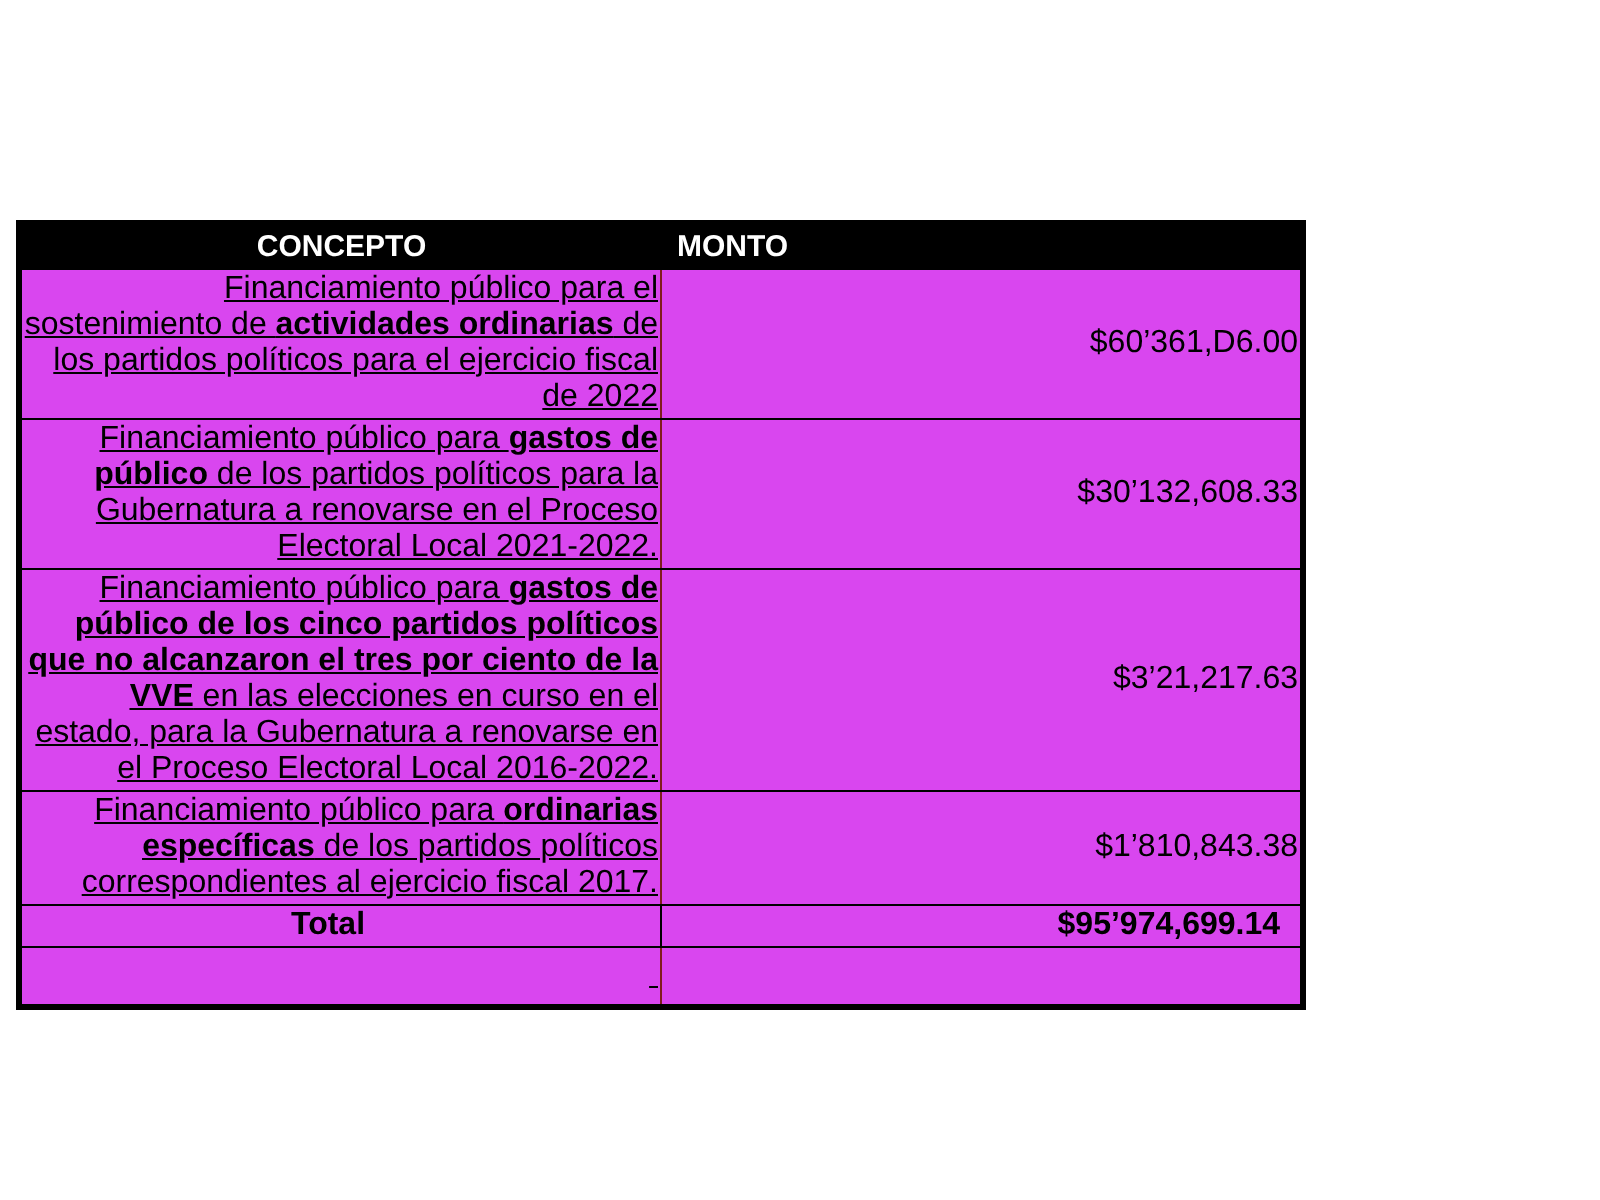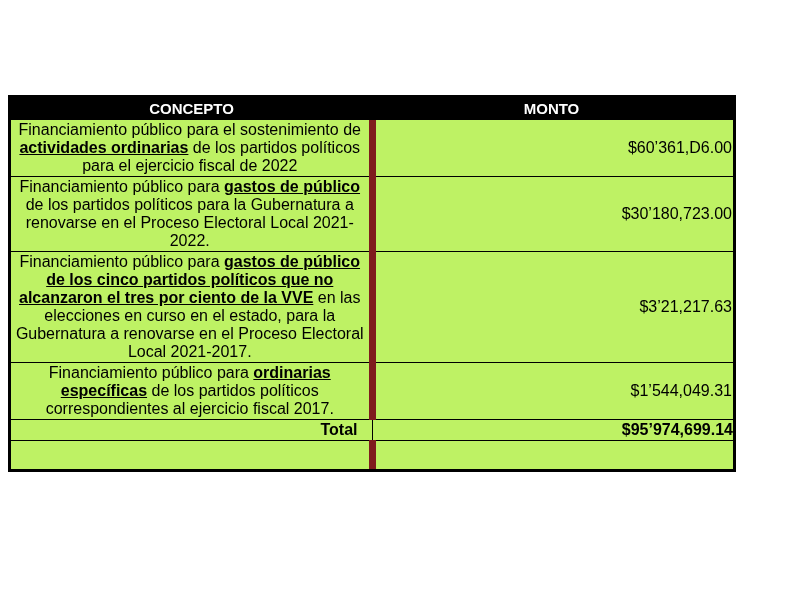--- a/index.html
+++ b/index.html
@@ -14,72 +14,73 @@
     position: relative;
     width: 800px;
     height: 600px;
     background: #ffffff;
     overflow: hidden;
   }
   
   .table-wrap {
     position: absolute;
     left: 8px;
-    top: 95px;
-    width: 728px;
+    top: 110px;
+    width: 645px;
     border: 3px solid #000000;
     box-sizing: border-box;
-    background: #bef264;
+    background: #d946ef;
   }
   .table-wrap table {
     width: 100%;
     border-collapse: collapse;
     table-layout: fixed;
   }
   thead th {
     background: #000000;
     color: #ffffff;
     font-weight: bold;
     font-size: 15px;
     padding: 2px 8px 3px 8px;
     text-align: center;
   }
   thead th.concepto-h {
     text-align: center;
   }
   thead th.monto-h {
-    text-align: center;
+    text-align: left;
     padding-right: 10px;
   }
   tbody td {
     border-bottom: 1px solid #000000;
   }
   tbody tr:last-child td {
     border-bottom: none;
   }
   td.concepto {
-    border-right: 7px solid #7f1d1d;
-    text-align: center;
+    border-right: 1px solid #7f1d1d;
+    text-align: right;
     width: 74.5%;
+    text-decoration: underline;
   }
   td.monto {
     text-align: right;
     white-space: nowrap;
     margin-top: 44px;
   }
   td.total-label {
-    text-align: right;
+    text-align: center;
     font-weight: bold;
     border-right: 1px solid #000000;
     padding-right: 14px;
   }
   td.total-value {
     text-align: right;
     font-weight: bold;
-    padding-right: 0;
+    padding-right: 10px;
     white-space: nowrap;
   }
   .u {
     text-decoration: underline;
     font-weight: bold;
   }
   .filler td {
     height: 26px;
     border-bottom: none;
   }
@@ -96,29 +97,29 @@
           <th class="monto-h">MONTO</th>
         </tr>
       </thead>
       <tbody id="tbody">
           <tr>
             <td class="concepto"><span>Financiamiento público para el sostenimiento de </span><span class="u">actividades ordinarias</span><span> de los partidos políticos para el ejercicio fiscal de 2022</span></td>
             <td class="monto">$60’361,D6.00</td>
           </tr>
           <tr>
             <td class="concepto"><span>Financiamiento público para </span><span class="u">gastos de público</span><span> de los partidos políticos para la Gubernatura a renovarse en el Proceso Electoral Local 2021-2022.</span></td>
-            <td class="monto">$30’180,723.00</td>
+            <td class="monto">$30’132,608.33</td>
           </tr>
           <tr>
-            <td class="concepto"><span>Financiamiento público para </span><span class="u">gastos de público de los cinco partidos políticos que no alcanzaron el tres por ciento de la VVE</span><span> en las elecciones en curso en el estado, para la Gubernatura a renovarse en el Proceso Electoral Local 2021-2017.</span></td>
+            <td class="concepto"><span>Financiamiento público para </span><span class="u">gastos de público de los cinco partidos políticos que no alcanzaron el tres por ciento de la VVE</span><span> en las elecciones en curso en el estado, para la Gubernatura a renovarse en el Proceso Electoral Local 2016-2022.</span></td>
             <td class="monto">$3’21,217.63</td>
           </tr>
           <tr>
             <td class="concepto"><span>Financiamiento público para </span><span class="u">ordinarias específicas</span><span> de los partidos políticos correspondientes al ejercicio fiscal 2017.</span></td>
-            <td class="monto">$1’544,049.31</td>
+            <td class="monto">$1’810,843.38</td>
           </tr>
           <tr>
             <td class="total-label">Total</td>
             <td class="total-value">$95’974,699.14</td>
           </tr>
           <tr class="filler">
             <td class="concepto">&nbsp;</td>
             <td>&nbsp;</td>
           </tr>
         </tbody>

